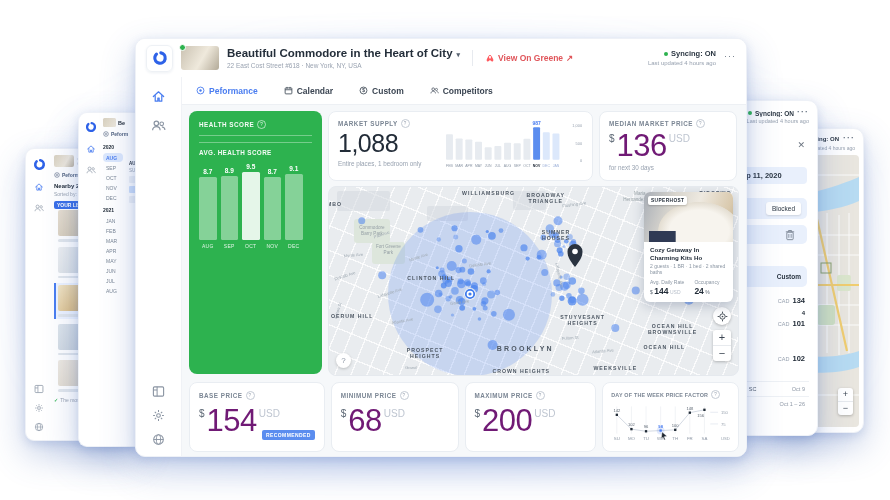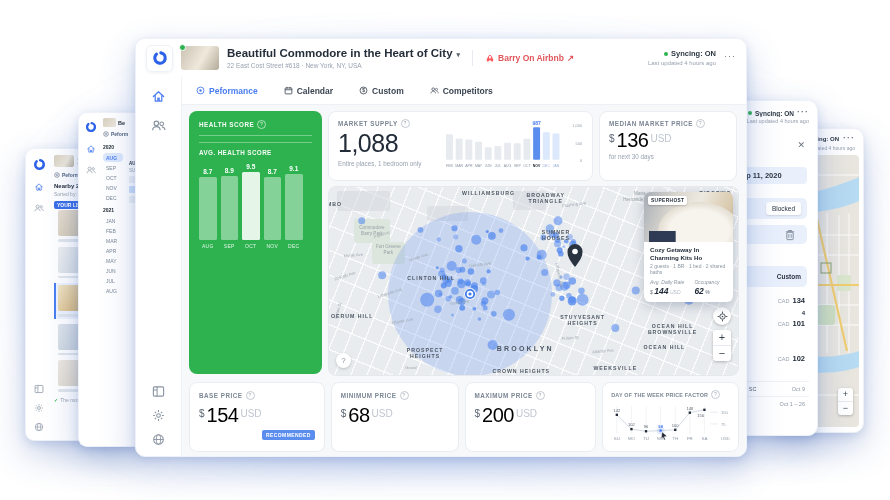--- a/index.html
+++ b/index.html
@@ -151,21 +151,21 @@
   
   .row-cards{display:flex;gap:6px;}
   .supply{width:265px;height:70px;box-sizing:border-box;padding:7px 9px;display:flex;gap:6px;}
   .s-left{width:102px;flex:none;}
   .bignum{font-size:25px;color:#222c38;letter-spacing:-.5px;line-height:1.1;margin-top:2px;}
   .s-sub{font-size:6.3px;color:#98a2b0;margin-top:2px;}
   .s-chart{flex:1;min-width:0;}
   .median{width:138px;height:70px;box-sizing:border-box;padding:7px 9px;}
   .pricebig{display:flex;align-items:flex-start;gap:2px;margin-top:2px;}
   .cur{font-size:10px;color:#5b6673;margin-top:3px;}
-  .pval{font-size:20px;color:#000000;letter-spacing:-.5px;line-height:1;}
+  .pval{font-size:31px;color:#701a75;letter-spacing:-.5px;line-height:1;}
   .unit{font-size:10px;color:#bfc6d1;margin-top:3px;}
   .m-sub{font-size:6.3px;color:#98a2b0;margin-top:3px;}
 
   
   .map{position:relative;width:409px;height:188px;border-radius:8px;border:1px solid #e5e9ee;overflow:hidden;
        background-color:#e9ecef;
        background-image:
          repeating-linear-gradient(112deg, rgba(255,255,255,.8) 0 1.3px, transparent 1.3px 15px),
          repeating-linear-gradient(22deg, rgba(255,255,255,.8) 0 1.3px, transparent 1.3px 23px);}
   .blk{position:absolute;background:rgba(211,217,223,.55);border-radius:2px;}
@@ -176,21 +176,21 @@
   .m-pop .photo{height:50px;position:relative;
     background:
       linear-gradient(#2f3a54,#2f3a54) 8% 100%/30% 22% no-repeat,
       radial-gradient(ellipse at 62% 78%, #f7f4ee 0 38%, #e4ded2 52%, transparent 53%),
       linear-gradient(110deg,#a7adb6,#d8d5ce 30%,#eee9e0 55%,#d9c9ad 85%,#bca888);}
   .m-pop .sh{position:absolute;left:4px;top:4px;background:#fff;color:#222c38;font-size:4.8px;font-weight:bold;
              letter-spacing:.4px;padding:2px 3px;border-radius:2px;box-shadow:0 1px 2px rgba(0,0,0,.2);}
   .m-pop .bd{padding:4px 6px 6px;}
   .m-pop .ti{font-size:6.2px;font-weight:bold;color:#222c38;line-height:1.3;}
   .m-pop .me{font-size:5px;color:#8b96a3;margin-top:1px;}
-  .m-pop .st{display:flex;gap:10px;margin-top:4px;font-style:italic;}
+  .m-pop .st{display:flex;gap:10px;margin-top:4px;}
   .m-pop .sl{font-size:5px;color:#8b96a3;}
   .m-pop .sv{display:flex;align-items:baseline;gap:1.5px;margin-top:1px;}
   .m-pop .sc{font-size:5px;color:#5b6673;}
   .m-pop .sn{font-size:8.5px;font-weight:bold;color:#222c38;}
   .m-pop .su{font-size:5px;color:#b9c0cb;}
   .m-locate{position:absolute;right:7px;top:120px;width:18px;height:18px;border-radius:50%;background:#fff;
             box-shadow:0 1px 3px rgba(0,0,0,.25);display:flex;align-items:center;justify-content:center;z-index:2;}
   .m-locate svg{width:11px;height:11px;}
   .m-zoomc{position:absolute;right:7px;top:143px;width:18px;background:#fff;border-radius:3px;
            box-shadow:0 1px 3px rgba(0,0,0,.25);text-align:center;z-index:2;font-size:11px;color:#3c4653;line-height:15px;}
@@ -436,21 +436,21 @@
         </div>
       <div class="m-titleblock">
         <div class="m-title"><span>Beautiful Commodore in the Heart of City</span><span class="chev">▾</span></div>
         <div class="m-addr">22 East Cost Street #618 · New York, NY, USA</div>
       </div>
       <div class="m-div"></div>
       <div class="m-airbnb">
         <svg viewBox="0 0 24 24">
             <path d="M19.6 15.1c-.8-1.9-2-4.3-3.4-6.9C14.9 5.9 13.9 4.5 12 4.5s-2.9 1.4-4.2 3.7c-1.4 2.6-2.6 5-3.4 6.9-.3.8-.4 1.4-.4 2 0 1.7 1.4 3.1 3.1 3.1 1.6 0 3-1 4.9-3.2 1.9 2.2 3.3 3.2 4.9 3.2 1.7 0 3.1-1.4 3.1-3.1 0-.6-.1-1.2-.4-2zM12 14.6c-1.5-1.9-2.4-3.5-2.4-4.9 0-1.4 1-2.4 2.4-2.4s2.4 1 2.4 2.4c0 1.4-.9 3-2.4 4.9z" fill="#ff5a5f"></path>
           </svg>
-        <span>Barry On Airbnb</span>
+        <span>View On Greene</span>
           <span>↗</span>
       </div>
       <div class="m-hright">
         <div class="m-sync">
           <div class="l1">
               <span class="gdot"></span>
               <span>Syncing: ON</span>
             </div>
           <div class="l2">Last updated 4 hours ago</div>
         </div>
@@ -782,21 +782,21 @@
                         <div class="sl">Avg. Daily Rate</div>
                         <div class="sv">
                             <span class="sc">$</span>
                             <span class="sn">144</span>
                             <span class="su">USD</span>
                           </div>
                       </div>
                       <div>
                         <div class="sl">Occupancy</div>
                         <div class="sv">
-                            <span class="sn">62</span>
+                            <span class="sn">24</span>
                             <span class="sc">%</span>
                           </div>
                       </div>
                     </div>
                   </div>
                 </div>
                 <div class="m-locate">
                   <svg viewBox="0 0 14 14">
                       <circle cx="7" cy="7" r="3.4" fill="none" stroke="#444c56" stroke-width="1.2"></circle>
                       <circle cx="7" cy="7" r="1.1" fill="#444c56"></circle>

